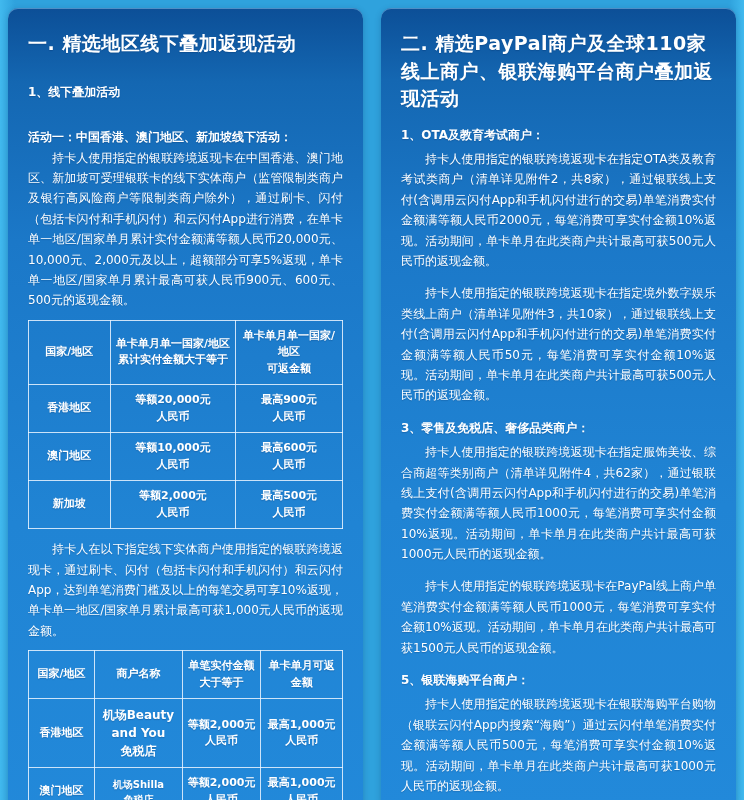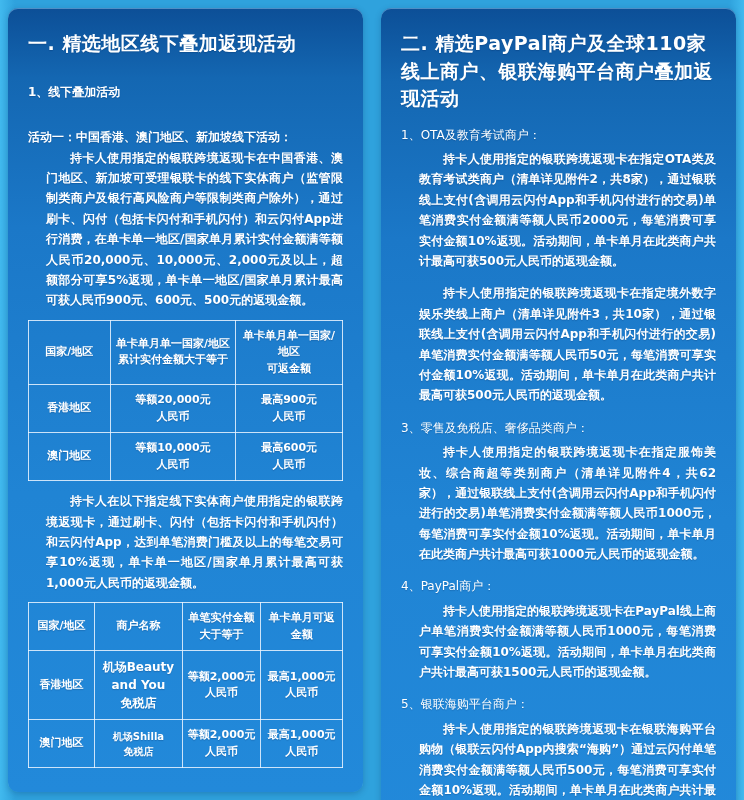--- a/index.html
+++ b/index.html
@@ -35,43 +35,42 @@
     font-size: 12px;
     font-weight: bold;
     line-height: 1.75;
     margin-top: 24px;
   }
   .body-text {
     font-size: 12px;
     line-height: 1.7;
     text-align: justify;
     text-indent: 2em;
-    font-weight: bold;
-    margin-left: 18px;
+    font-weight: normal;
   }
   table {
     width: 100%;
     border-collapse: collapse;
     margin: 9px 0 10px 0;
     table-layout: fixed;
   }
   th, td {
     border: 1px solid rgba(235,245,255,0.85);
     text-align: center;
     vertical-align: middle;
     font-size: 11px;
     font-weight: bold;
     line-height: 1.5;
     padding: 7px 2px;
     white-space: pre-line;
   }
   .section { margin-top: 12px; }
   .section-heading {
     font-size: 12px;
-    font-weight: normal;
+    font-weight: bold;
     line-height: 1.7;
     margin-bottom: 4px;
   }
 </style>
 </head>
 <body>
 
 <div class="page">
 
   <div class="col">
@@ -98,20 +97,27 @@
             <td>等额20,000元
 人民币</td>
             <td>最高900元
 人民币</td>
           </tr>
           <tr>
             <td>澳门地区</td>
             <td>等额10,000元
 人民币</td>
             <td>最高600元
+人民币</td>
+          </tr>
+          <tr>
+            <td>新加坡</td>
+            <td>等额2,000元
+人民币</td>
+            <td>最高500元
 人民币</td>
           </tr>
         </tbody>
       </table>
 
       <div class="body-text">持卡人在以下指定线下实体商户使用指定的银联跨境返现卡，通过刷卡、闪付（包括卡闪付和手机闪付）和云闪付App，达到单笔消费门槛及以上的每笔交易可享10%返现，单卡单一地区/国家单月累计最高可获1,000元人民币的返现金额。</div>
 
       <table>
         <thead>
           <tr>
@@ -162,21 +168,20 @@
       <div class="section">
         <div class="body-text">持卡人使用指定的银联跨境返现卡在指定境外数字娱乐类线上商户（清单详见附件3，共10家），通过银联线上支付(含调用云闪付App和手机闪付进行的交易)单笔消费实付金额满等额人民币50元，每笔消费可享实付金额10%返现。活动期间，单卡单月在此类商户共计最高可获500元人民币的返现金额。</div>
       </div>
 
       <div class="section">
         <div class="section-heading">3、零售及免税店、奢侈品类商户：</div>
         <div class="body-text">持卡人使用指定的银联跨境返现卡在指定服饰美妆、综合商超等类别商户（清单详见附件4，共62家），通过银联线上支付(含调用云闪付App和手机闪付进行的交易)单笔消费实付金额满等额人民币1000元，每笔消费可享实付金额10%返现。活动期间，单卡单月在此类商户共计最高可获1000元人民币的返现金额。</div>
       </div>
 
       <div class="section">
-        <div class="section-heading">4、PayPal商户：</div>
         <div class="body-text">持卡人使用指定的银联跨境返现卡在PayPal线上商户单笔消费实付金额满等额人民币1000元，每笔消费可享实付金额10%返现。活动期间，单卡单月在此类商户共计最高可获1500元人民币的返现金额。</div>
       </div>
 
       <div class="section">
         <div class="section-heading">5、银联海购平台商户：</div>
         <div class="body-text">持卡人使用指定的银联跨境返现卡在银联海购平台购物（银联云闪付App内搜索“海购”）通过云闪付单笔消费实付金额满等额人民币500元，每笔消费可享实付金额10%返现。活动期间，单卡单月在此类商户共计最高可获1000元人民币的返现金额。</div>
       </div>
 
     </div>
 

